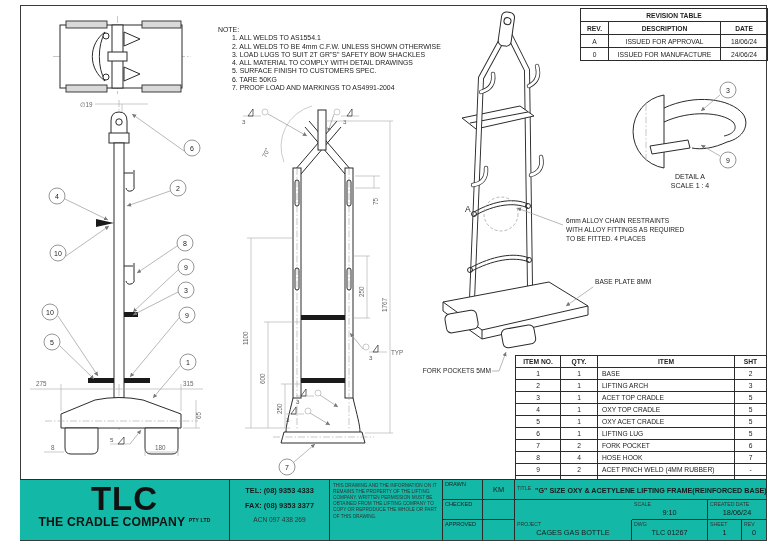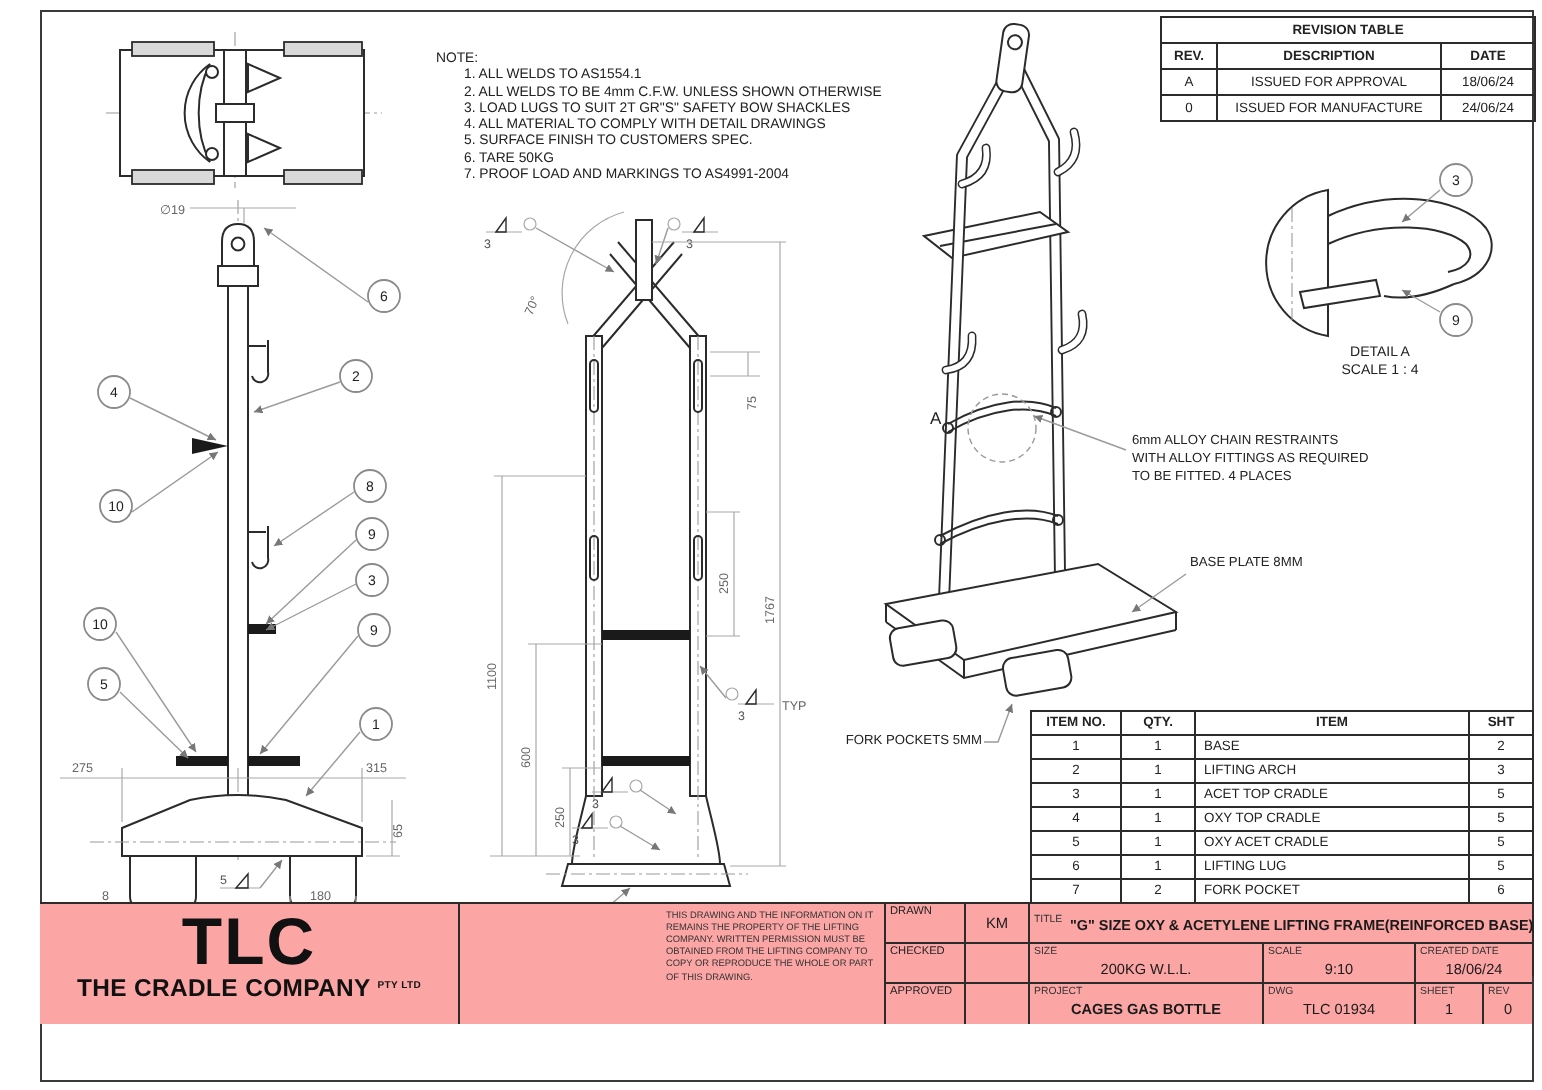--- a/index.html
+++ b/index.html
@@ -35,37 +35,37 @@
   td,th{border:0.8px solid #2b2b2b;font-size:6.7px;padding:0 2px;text-align:center;
         overflow:hidden;white-space:nowrap;color:#222;}
   th{font-weight:bold;}
   .revtable{left:580px;top:8px;width:187px;}
   .revtable td,.revtable th{height:12px;}
   .rt-title{font-weight:bold;}
   .itemtable{left:515px;top:355px;width:251px;}
   .itemtable td,.itemtable th{height:11px;}
   .itemtable .c-item{text-align:left;padding-left:4px;}
   
-  .tb{position:absolute;left:20px;top:451px;width:746px;height:60px;border-top:1.1px solid #2b2b2b;background:#fca5a5;}
+  .tb{position:absolute;left:20px;top:479px;width:746px;height:60px;border-top:1.1px solid #2b2b2b;background:#14b8a6;}
   .tbcell{position:absolute;border-right:0.9px solid #2b2b2b;box-sizing:border-box;}
   .tb-logo{left:0;top:0;width:210px;height:60px;text-align:center;}
   .tlc{font-weight:900;font-size:33px;letter-spacing:1px;line-height:1.0;margin-top:2px;color:#111;}
   .tlc-sub{font-weight:bold;font-size:12.2px;letter-spacing:0.2px;color:#111;}
   .tlc-pty{font-size:5px;font-weight:bold;vertical-align:4px;}
   .tb-contact{left:210px;top:0;width:100px;height:60px;text-align:center;}
   .tb-contact .tel,.tb-contact .fax{font-weight:bold;font-size:7.4px;margin-top:6px;}
   .tb-contact .acn{font-size:6.6px;margin-top:6px;color:#333;}
   .tb-disc{left:310px;top:0;width:113px;height:60px;font-size:4.7px;line-height:1.3;
            padding:3px 3px;color:#333;text-transform:uppercase;}
   .signlab{left:423px;width:40px;height:20px;font-size:5.6px;padding:1px 0 0 2px;color:#222;}
   .signval{left:463px;width:32px;height:20px;font-size:7.4px;text-align:center;line-height:20px;}
   .rcell{box-sizing:border-box;position:absolute;border-right:0.9px solid #2b2b2b;border-bottom:0.9px solid #2b2b2b;}
   .rlab{font-size:5.2px;color:#333;position:absolute;left:2px;top:1px;}
   .rval{font-size:7.3px;text-align:center;margin-top:8px;}
-  .rval.b{font-weight:bold;}
+  .rval.b{font-weight:normal;}
   .titlerow{left:495px;top:0;width:251px;height:20px;}
   .titlerow .inline{position:absolute;left:2px;top:5px;font-size:5.2px;color:#333;}
   .titlerow .tval{position:absolute;left:20px;top:6px;font-size:7.2px;font-weight:bold;white-space:nowrap;}
 </style>
 </head>
 <body>
 
 <div class="canvas">
   <div class="sheet-border"></div>
 
@@ -516,52 +516,53 @@
     </table>
 
   <div class="tb">
     <div class="tbcell tb-logo">
       <div class="tlc">TLC</div>
       <div class="tlc-sub">
         <span>THE CRADLE COMPANY</span>
         <span class="tlc-pty">PTY LTD</span>
       </div>
     </div>
+    <div class="tbcell tb-contact">
+      <div class="tel">TEL: (08) 9353 4333</div>
+      <div class="fax">FAX: (08) 9353 3377</div>
+      <div class="acn">ACN 097 438 269</div>
+    </div>
     <div class="tbcell tb-disc">THIS DRAWING AND THE INFORMATION ON IT REMAINS THE PROPERTY OF THE LIFTING COMPANY. WRITTEN PERMISSION MUST BE OBTAINED FROM THE LIFTING COMPANY TO COPY OR REPRODUCE THE WHOLE OR PART OF THIS DRAWING.</div>
 
     <div class="tbcell signlab" style="top:0;border-bottom:0.9px solid #2b2b2b;">DRAWN</div>
     <div class="tbcell signval" style="top:0;border-bottom:0.9px solid #2b2b2b;">KM</div>
     <div class="tbcell signlab" style="top:20px;border-bottom:0.9px solid #2b2b2b;">CHECKED</div>
     <div class="tbcell signval" style="top:20px;border-bottom:0.9px solid #2b2b2b;"></div>
     <div class="tbcell signlab" style="top:40px;height:20px;">APPROVED</div>
     <div class="tbcell signval" style="top:40px;height:20px;"></div>
 
     <div class="rcell titlerow" style="border-right:none;">
       <span class="inline">TITLE</span>
       <span class="tval">"G" SIZE OXY &amp; ACETYLENE LIFTING FRAME(REINFORCED BASE)</span>
     </div>
-    <div class="rcell" style="left:495px;top:20px;width:117px;height:20px;">
-      <span class="rlab">SIZE</span>
-      <div class="rval">200KG W.L.L.</div>
-    </div>
     <div class="rcell" style="left:612px;top:20px;width:76px;height:20px;">
       <span class="rlab">SCALE</span>
       <div class="rval">9:10</div>
     </div>
     <div class="rcell" style="left:688px;top:20px;width:58px;height:20px;border-right:none;">
       <span class="rlab">CREATED DATE</span>
       <div class="rval">18/06/24</div>
     </div>
     <div class="rcell" style="left:495px;top:40px;width:117px;height:20px;border-bottom:none;">
       <span class="rlab">PROJECT</span>
       <div class="rval b">CAGES GAS BOTTLE</div>
     </div>
     <div class="rcell" style="left:612px;top:40px;width:76px;height:20px;border-bottom:none;">
       <span class="rlab">DWG</span>
-      <div class="rval">TLC 01934</div>
+      <div class="rval">TLC 01267</div>
     </div>
     <div class="rcell" style="left:688px;top:40px;width:34px;height:20px;border-bottom:none;">
       <span class="rlab">SHEET</span>
       <div class="rval">1</div>
     </div>
     <div class="rcell" style="left:722px;top:40px;width:24px;height:20px;border-bottom:none;border-right:none;">
       <span class="rlab">REV</span>
       <div class="rval">0</div>
     </div>
   </div>

